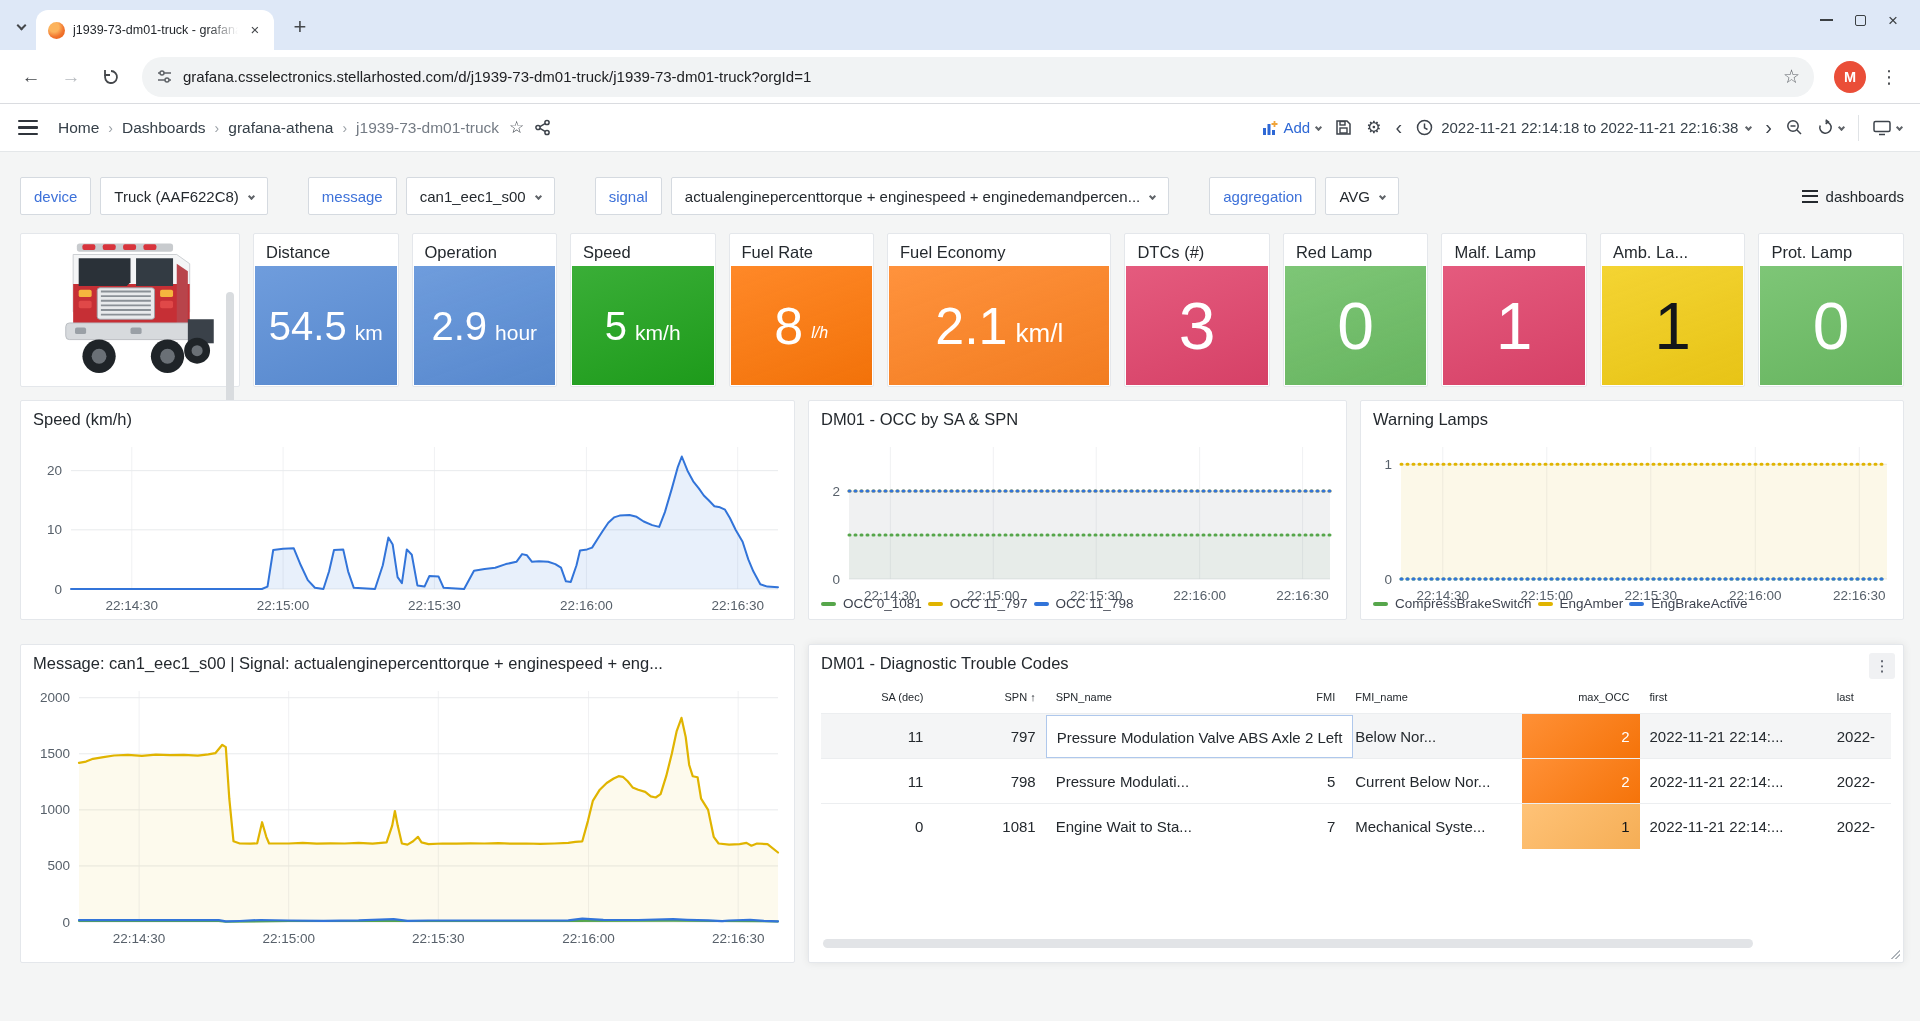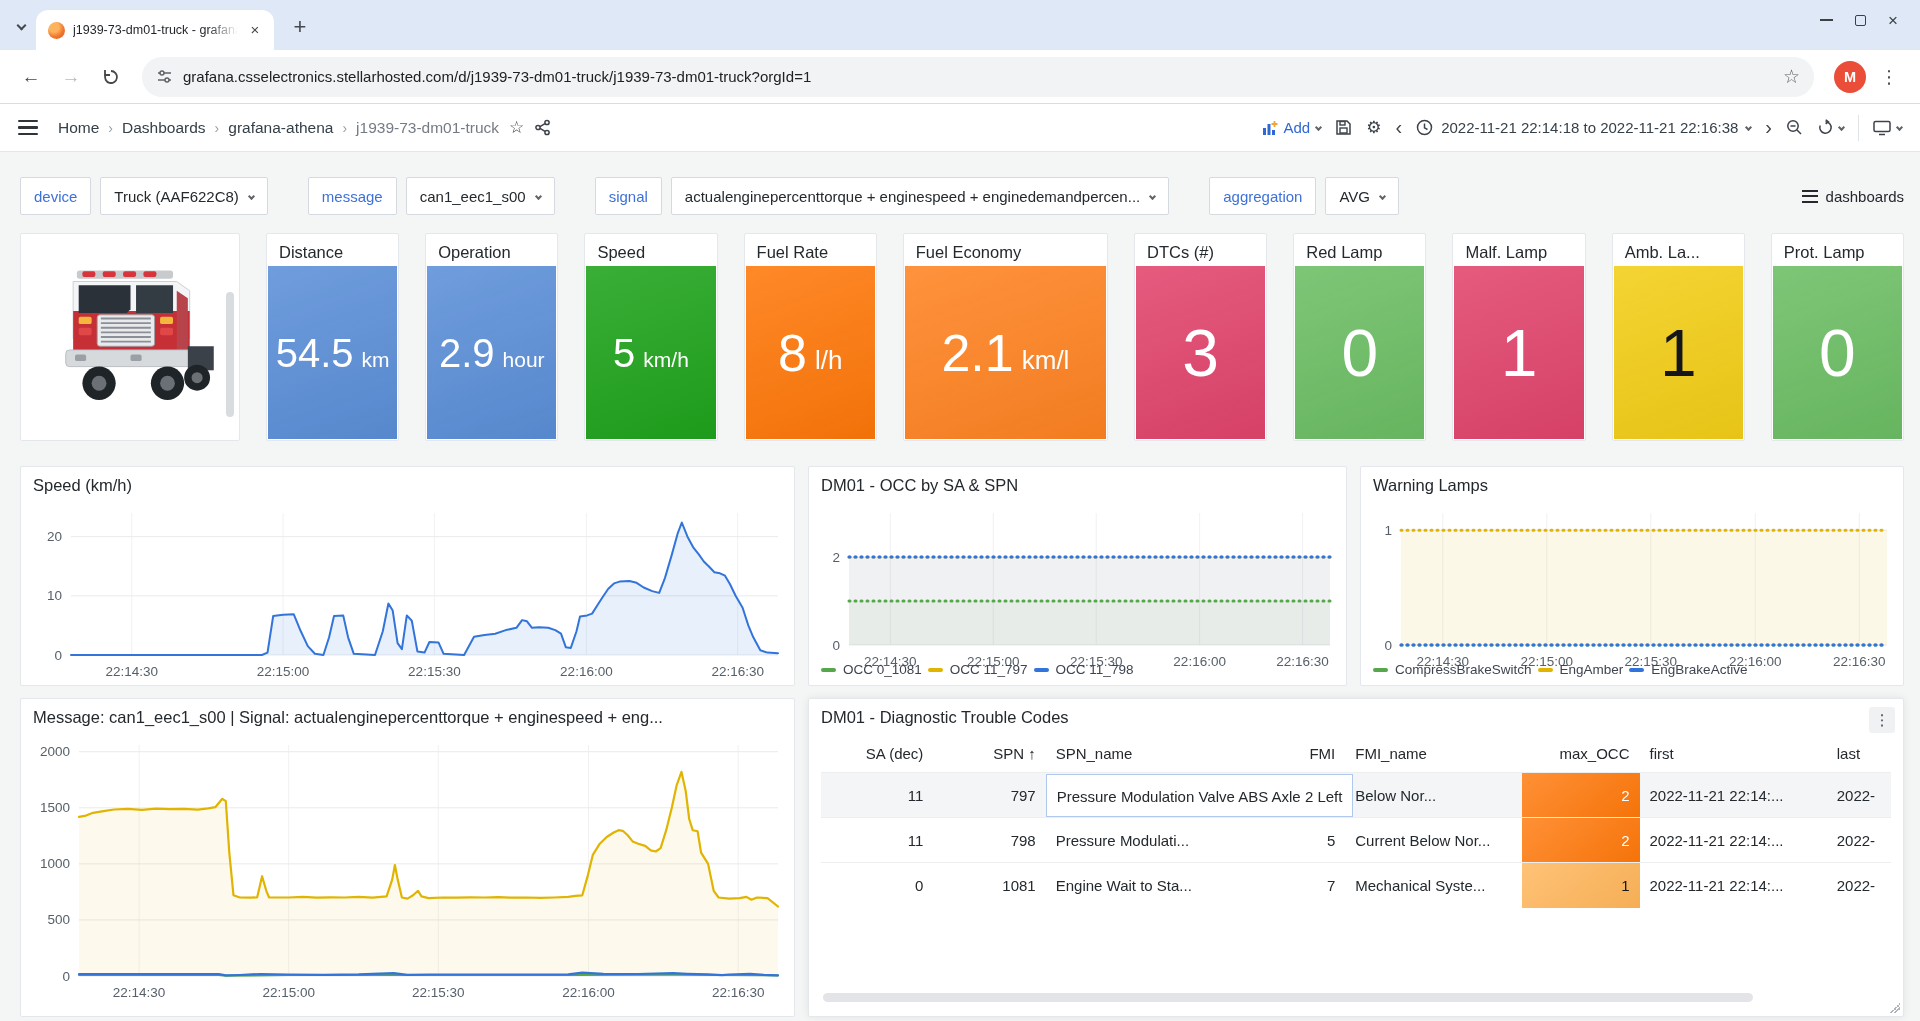--- a/index.html
+++ b/index.html
@@ -54,41 +54,41 @@
   .fbox.lbl { color:#3D71D9; }
   .fbox.val { color:#24292E; gap:10px; cursor:pointer; }
   .fgap { width:22px; }
   .dash-btn { margin-left:auto; display:flex; align-items:center; gap:8px; font-size:15px; color:#24292E; cursor:pointer; }
   .dash-btn .lines { display:flex; flex-direction:column; gap:3.5px; }
   .dash-btn .lines span { width:16px; height:2px; background:#24292E; }
 
   .panel { background:#fff; border:1px solid #E4E7EB; border-radius:2px; position:relative; }
   .p-title { font-size:16.5px; color:#24292E; font-weight:500; padding:9px 12px 4px; white-space:nowrap; overflow:hidden; }
 
-  .stats-row { display:flex; height:208px; margin-bottom:25px; gap:26px; }
+  .stats-row { display:flex; height:154px; margin-bottom:13px; gap:13px; }
   .truck-panel { width:220px; flex:none; display:flex; align-items:center; justify-content:center; }
   .truck-scroll { position:absolute; right:5px; top:58px; width:8px; height:125px; background:#D9DCDF; border-radius:4px; }
   .stat { flex:1; display:flex; flex-direction:column; overflow:hidden; }
   .stat.wide { flex:1.55; }
   .stat-block { flex:1; margin:0 1px 1px; display:flex; align-items:center; justify-content:center; gap:8px; color:#fff; }
   .stat-num { font-weight:500; line-height:1; }
   .stat-unit { font-weight:500; line-height:1; padding-top:14px; }
 
-  .charts-row { display:flex; height:220px; margin-bottom:12px; gap:13px; }
+  .charts-row { display:flex; height:220px; margin-bottom:24px; gap:13px; }
   .bottom-row { display:flex; height:319px; gap:13px; }
   .cpanel { display:flex; flex-direction:column; }
   .chart-host { flex:1; min-height:0; }
   .legend { display:flex; gap:6px; padding:2px 12px 8px; align-items:center; flex:none; }
   .leg-item { display:flex; align-items:center; gap:7px; font-size:13.5px; color:#3F4450; cursor:pointer; }
   .leg-swatch { width:15px; height:4px; border-radius:2px; }
 
   
   .tbl-wrap { flex:1; padding:4px 12px 0; overflow:hidden; }
   table.dtc { width:100%; border-collapse:collapse; table-layout:fixed; font-size:15px; color:#24292E; }
-  .dtc th { font-weight:500; font-size:15px; color:#24292E; padding:10px 10px; white-space:nowrap; overflow:hidden; }
+  .dtc th { font-weight:500; font-size:11px; color:#24292E; padding:10px 10px; white-space:nowrap; overflow:hidden; }
   .dtc td { padding:0 10px; height:45px; border-top:1px solid #ECEEF0; white-space:nowrap; overflow:hidden; }
   .dtc .r { text-align:right; }
   .dtc .l { text-align:left; }
   .dtc tr.hov { background:#F4F5F6; }
   .occ-cell { padding:0 !important; position:relative; }
   .occ-fill { position:absolute; inset:0; display:flex; align-items:center; justify-content:flex-end; padding-right:10px; }
   .spn-cell { position:relative; overflow:visible !important; }
   .cell-overlay { position:absolute; left:0; top:1px; height:43px; line-height:43px; background:#fff; border:1px solid #AFC8EC; padding:0 10px; z-index:4; white-space:nowrap; }
   .tbl-scrollbar { position:absolute; left:14px; bottom:14px; width:930px; height:9px; background:#E2E4E7; border-radius:5px; }
   .resize-corner { position:absolute; right:3px; bottom:3px; width:10px; height:10px;
@@ -304,21 +304,21 @@
         <div class="p-title">Speed</div>
         <div class="stat-block" style="background: linear-gradient(160deg, rgba(255, 255, 255, 0.12), rgba(0, 0, 0, 0.05)), rgb(31, 163, 28); color: rgb(255, 255, 255);">
           <span class="stat-num" style="font-size: 40px;">5</span>
           <span class="stat-unit" style="font-size: 21px;">km/h</span>
         </div>
       </div>
       <div class="panel stat">
         <div class="p-title">Fuel Rate</div>
         <div class="stat-block" style="background: linear-gradient(160deg, rgba(255, 255, 255, 0.12), rgba(0, 0, 0, 0.05)), rgb(255, 120, 10); color: rgb(255, 255, 255);">
           <span class="stat-num" style="font-size: 52px;">8</span>
-          <span class="stat-unit" style="font-size: 26px;">l/h</span>
+          <span class="stat-unit" style="font-size: 16px; font-style: italic;">l/h</span>
         </div>
       </div>
       <div class="panel stat wide">
         <div class="p-title">Fuel Economy</div>
         <div class="stat-block" style="background: linear-gradient(160deg, rgba(255, 255, 255, 0.12), rgba(0, 0, 0, 0.05)), rgb(255, 131, 34); color: rgb(255, 255, 255);">
           <span class="stat-num" style="font-size: 52px;">2.1</span>
           <span class="stat-unit" style="font-size: 26px;">km/l</span>
         </div>
       </div>
       <div class="panel stat">

